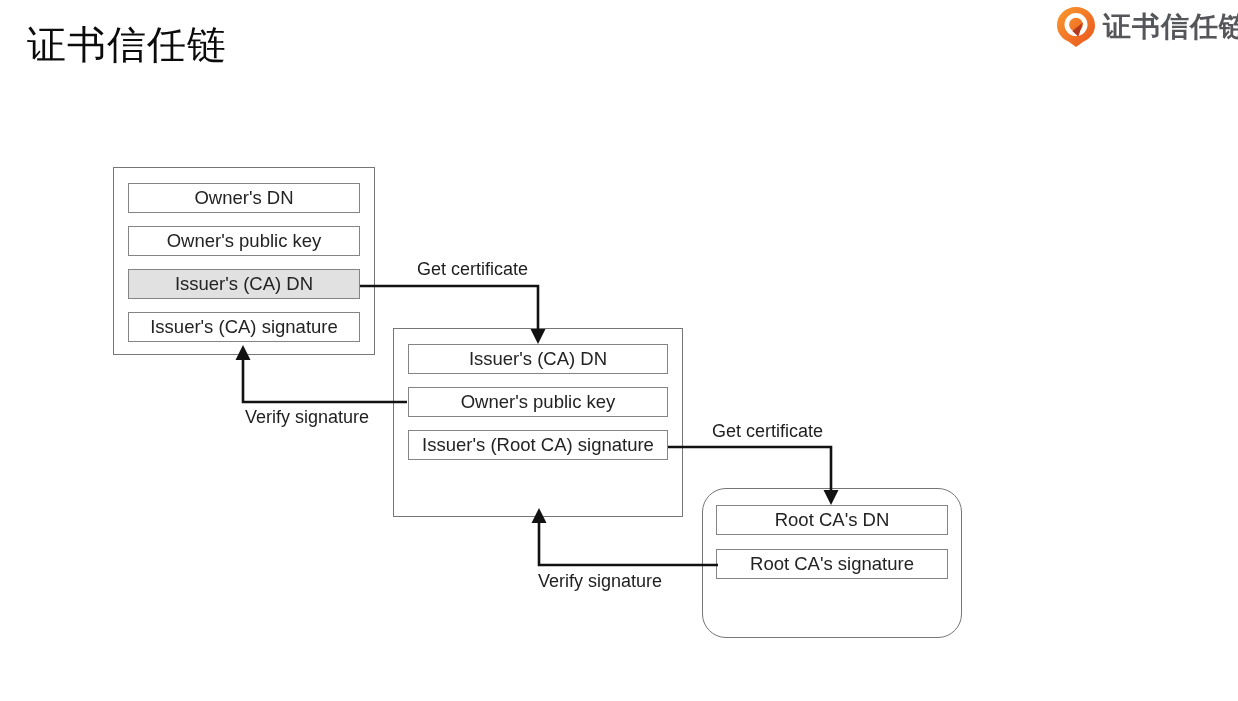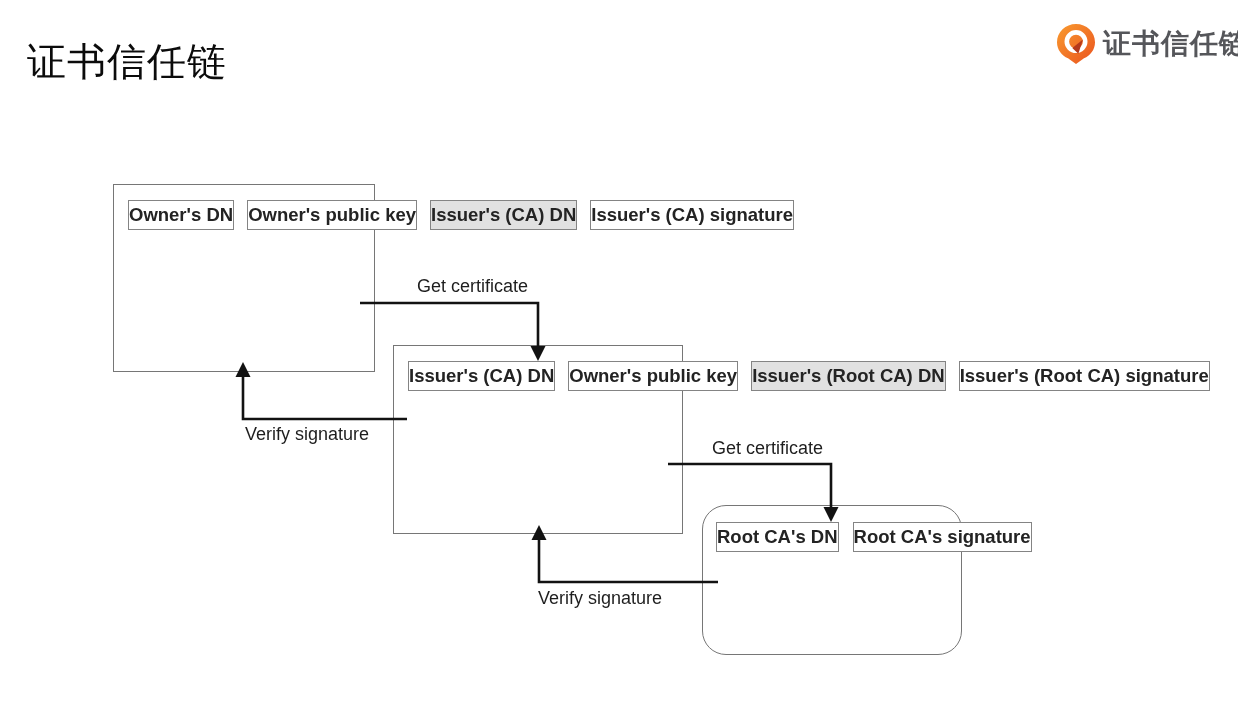--- a/index.html
+++ b/index.html
@@ -1,42 +1,42 @@
 <!DOCTYPE html>
 <html><head>
 <meta charset="utf-8">
 <style>
   * { margin: 0; padding: 0; box-sizing: border-box; }
   html, body { background: #ffffff; }
   body {
     font-family: "Liberation Sans", "DejaVu Sans", sans-serif;
     width: 1238px; height: 701px; position: relative; overflow: hidden;
   }
-  .slide { position: absolute; inset: 0; background: #ffffff; margin-top: 17px; }
+  .slide { position: absolute; inset: 0; background: #ffffff; }
 
   
   .page-title {
     position: absolute; left: 27px; top: 18px;
     font-size: 39px; font-weight: 500; color: #0b0b0b;
     letter-spacing: 1px; white-space: nowrap;
   }
   .logo {
     position: absolute; top: 6px; left: 1056px;
     display: flex; align-items: center; gap: 7px;
   }
   .logo-text {
     font-size: 28px; font-weight: bold; color: #55565a;
     letter-spacing: 1px; white-space: nowrap;
   }
 
   
   .cert {
     position: absolute; background: #ffffff;
     border: 1.6px solid #767676;
-    display: flex; flex-direction: row; font-weight: bold;
+    display: flex; flex-direction: column;
   }
   .cert-1 { left: 113px; top: 167px; width: 262px; height: 188px; padding: 15px 14px 0; gap: 13px; }
   .cert-2 { left: 393px; top: 328px; width: 290px; height: 189px; padding: 15px 14px 0; gap: 13px; }
   .cert-3 { left: 702px; top: 488px; width: 260px; height: 150px; padding: 16px 13px 0; gap: 14px; border-radius: 24px; }
   .field {
     height: 30px; flex: 0 0 30px;
     border: 1.5px solid #848484; background: #ffffff;
     display: flex; align-items: center; justify-content: center;
     font-size: 18.5px; color: #232323; white-space: nowrap;
   }
@@ -76,21 +76,20 @@
   <div class="cert cert-1">
     <div class="field">Owner's DN</div>
     <div class="field">Owner's public key</div>
     <div class="field highlight">Issuer's (CA) DN</div>
     <div class="field">Issuer's (CA) signature</div>
   </div>
 
   <div class="cert cert-2">
     <div class="field">Issuer's (CA) DN</div>
     <div class="field">Owner's public key</div>
-    <div class="field highlight">Issuer's (Root CA) DN</div>
     <div class="field">Issuer's (Root CA) signature</div>
   </div>
 
   <div class="cert cert-3">
     <div class="field">Root CA's DN</div>
     <div class="field">Root CA's signature</div>
   </div>
 
   <svg class="arrow-layer" width="1238" height="701" viewBox="0 0 1238 701">
     <g stroke="#121212" stroke-width="2.6" fill="none">

